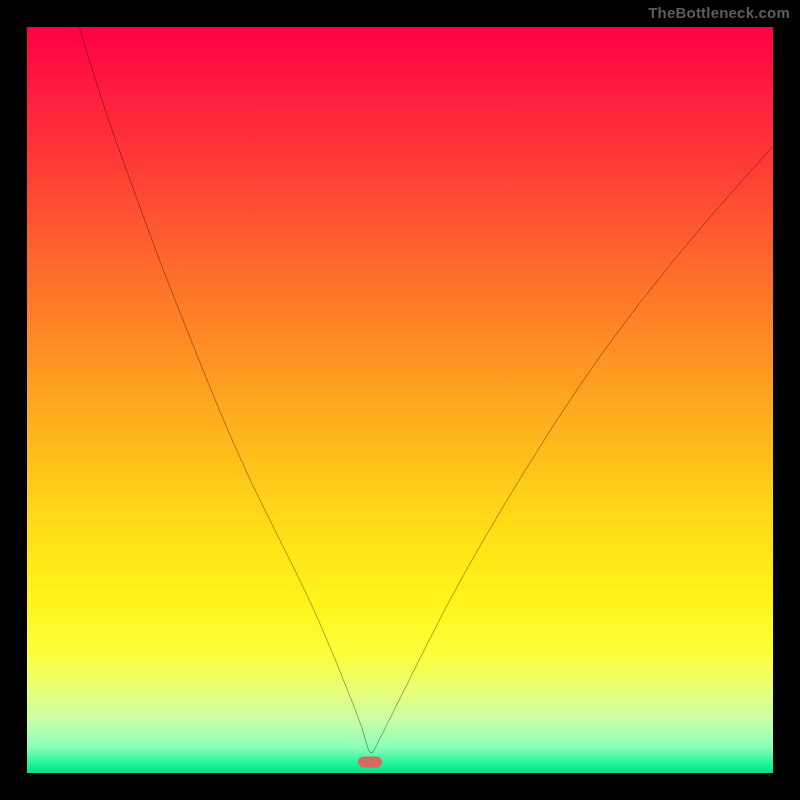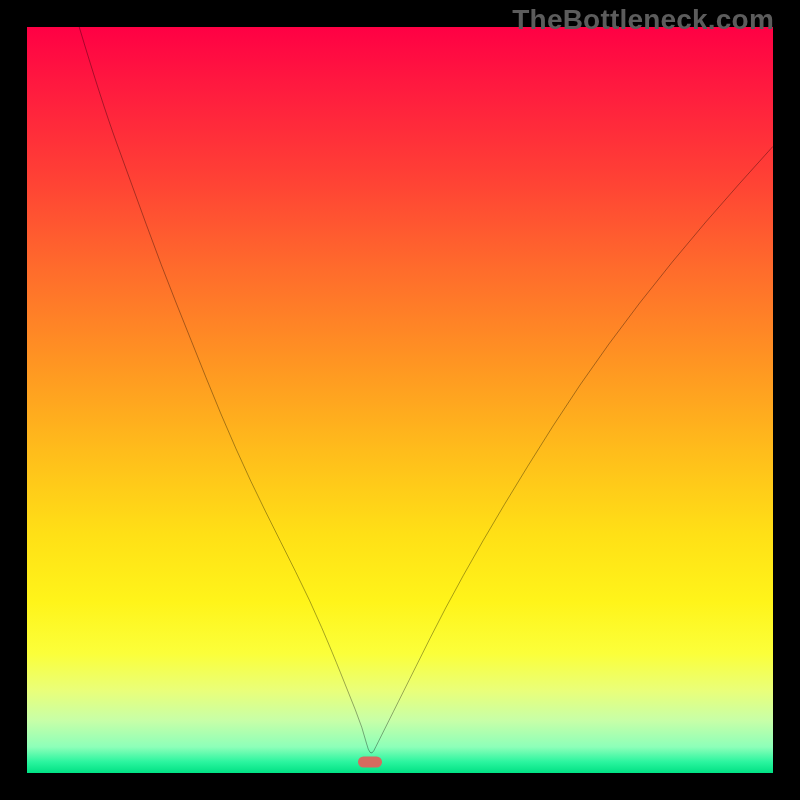--- a/index.html
+++ b/index.html
@@ -13,23 +13,23 @@
   }
   .frame {
     position: relative;
     width: 800px;
     height: 800px;
     background: #000;
   }
   .watermark {
     position: absolute;
     top: 4px;
-    right: 26px;
+    right: 10px;
     color: #5c5c5c;
-    font-size: 28px;
+    font-size: 15px;
     font-weight: bold;
     letter-spacing: 0.2px;
     z-index: 5;
     user-select: none;
   }
   .plot {
     position: absolute;
     left: 27px;
     top: 27px;
     width: 746px;

